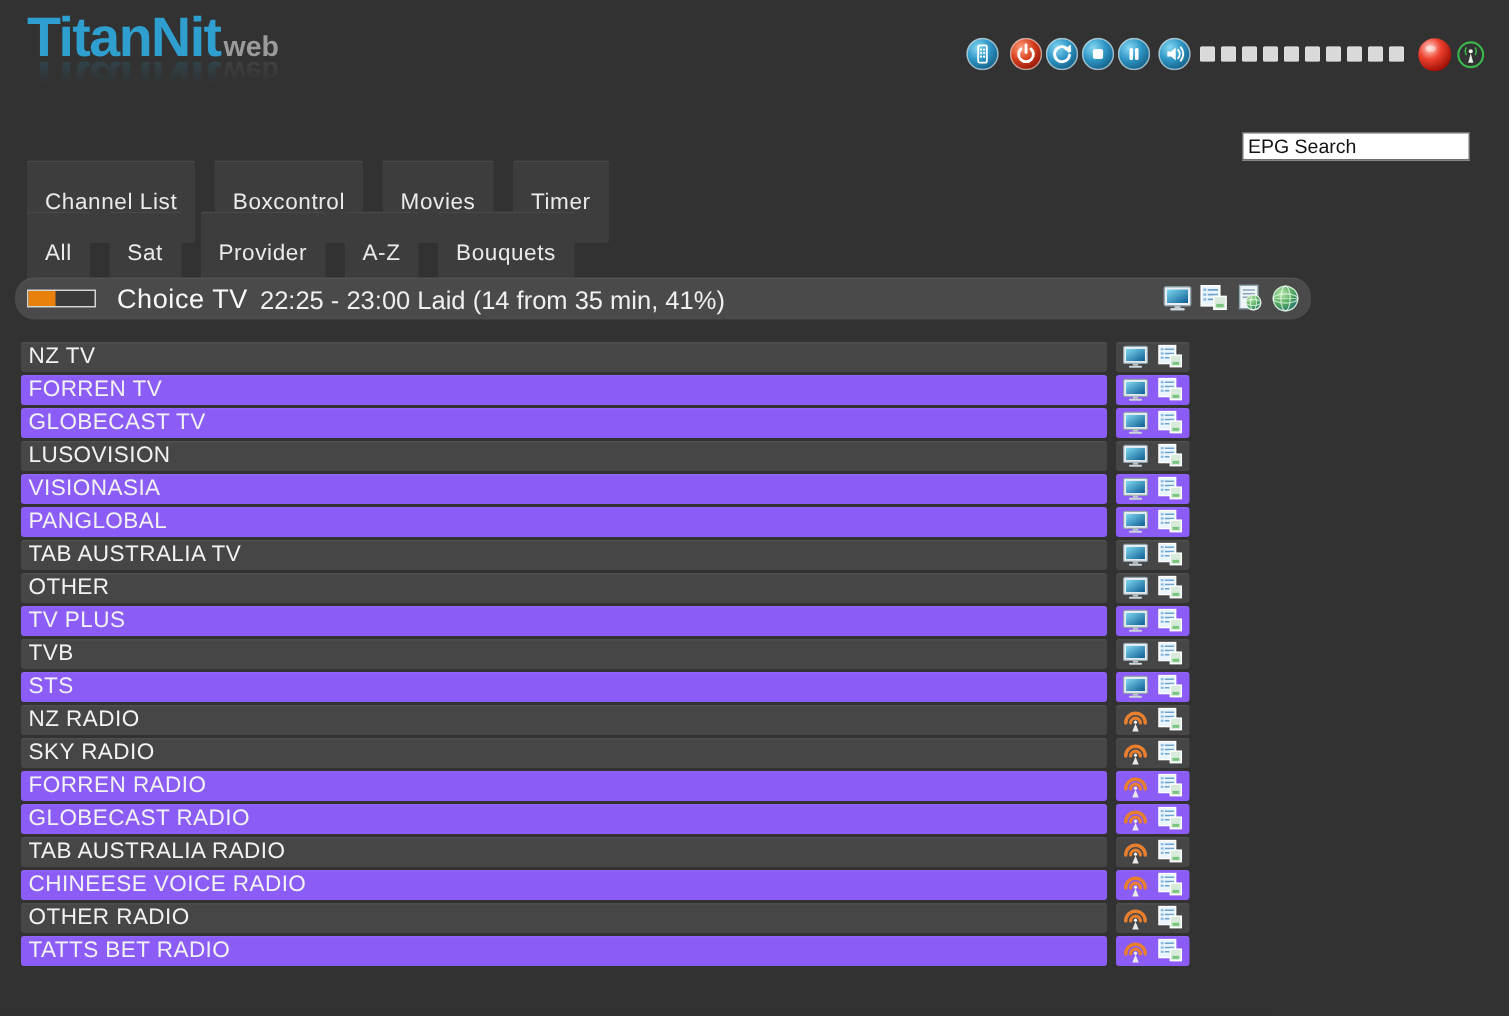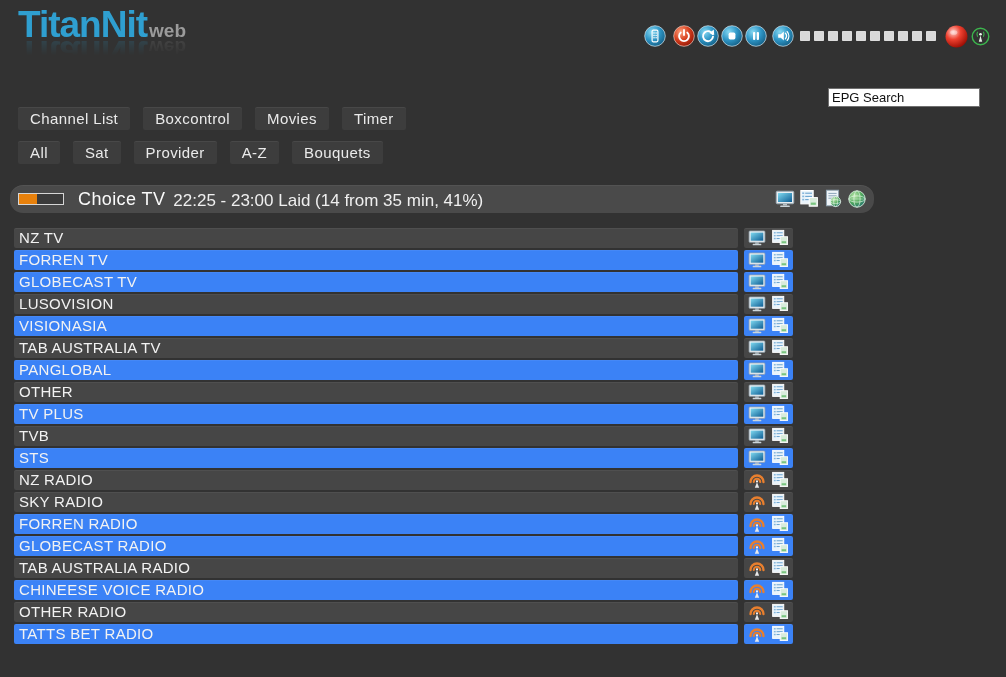--- a/index.html
+++ b/index.html
@@ -30,21 +30,21 @@
 
   
   .search{position:absolute;left:828px;top:88px;width:152px;height:19px;box-sizing:border-box;
           background:#ffffff;color:#111;border:1px solid #6f6f6f;font-size:13px;
           font-family:"Liberation Sans",sans-serif;padding:0 3px;outline:none;}
 
   
   .nav-primary{position:absolute;left:18px;top:107px;display:flex;gap:13px;}
   .nav-filters{position:absolute;left:18px;top:141px;display:flex;gap:13px;}
   .btn{background:#3d3d3d;color:#eaeaea;border:0;border-radius:2px;font-size:15px;
-       font-family:"Liberation Sans",sans-serif;padding:2px 12px;line-height:19px;
+       font-family:"Liberation Sans",sans-serif;padding:18px 12px;line-height:19px;
        letter-spacing:.4px;cursor:pointer;box-shadow:inset 0 1px 0 rgba(255,255,255,.06);}
 
   
   .now-playing{position:absolute;left:10px;top:185px;width:864px;height:28px;background:#4a4a4a;
                border-radius:13px;box-shadow:inset 0 1px 0 rgba(255,255,255,.05);}
   .progress{position:absolute;left:8px;top:8px;width:46px;height:12px;border:1px solid #d6d6d6;
             background:#3b3b3b;box-sizing:border-box;}
   .progress-fill{height:100%;background:#e8810c;}
   .np-text{position:absolute;left:68px;top:0;height:28px;display:flex;align-items:center;gap:8px;}
   .np-title{font-size:18px;color:#fafafa;letter-spacing:.4px;}
@@ -56,21 +56,21 @@
   .channel-list{position:absolute;left:14px;top:228px;}
   .chrow{display:flex;height:20px;margin-bottom:2px;}
   .chname{width:724px;box-sizing:border-box;padding-left:5px;line-height:20px;font-size:15px;
           color:#f2f2f2;letter-spacing:.3px;border-radius:2px;cursor:pointer;overflow:hidden;
           box-shadow:inset 0 1px 0 rgba(255,255,255,.05);}
   .chspacer{width:6px;}
   .chicons{width:49px;display:flex;align-items:center;justify-content:center;gap:5px;
            border-radius:2px;box-shadow:inset 0 1px 0 rgba(255,255,255,.05);}
   .chicons svg{display:block;cursor:pointer;}
   .odd .chname,.odd .chicons{background:#464646;}
-  .even .chname,.even .chicons{background:#3b82f6;}
+  .even .chname,.even .chicons{background:#8b5cf6;}
 </style>
 </head>
 <body>
 
 <div class="page">
 
   <div class="logo">
     <div class="logo-line"><span class="logo-main">TitanNit</span><span class="logo-suffix">web</span></div>
     <div class="logo-line logo-reflection"><span class="logo-main">TitanNit</span><span class="logo-suffix">web</span></div>
   </div>
@@ -208,34 +208,34 @@
         <div class="chspacer"></div>
         <div class="chicons">
           <svg width="18" height="18">
             <use href="#sym-tv"></use>
           </svg>
           <svg width="18" height="18">
             <use href="#sym-epg"></use>
           </svg>
         </div>
       </div>
+      <div class="chrow even">
+        <div class="chname">PANGLOBAL</div>
+        <div class="chspacer"></div>
+        <div class="chicons">
+          <svg width="18" height="18">
+            <use href="#sym-tv"></use>
+          </svg>
+          <svg width="18" height="18">
+            <use href="#sym-epg"></use>
+          </svg>
+        </div>
+      </div>
       <div class="chrow odd">
         <div class="chname">TAB AUSTRALIA TV</div>
-        <div class="chspacer"></div>
-        <div class="chicons">
-          <svg width="18" height="18">
-            <use href="#sym-tv"></use>
-          </svg>
-          <svg width="18" height="18">
-            <use href="#sym-epg"></use>
-          </svg>
-        </div>
-      </div>
-      <div class="chrow even">
-        <div class="chname">PANGLOBAL</div>
         <div class="chspacer"></div>
         <div class="chicons">
           <svg width="18" height="18">
             <use href="#sym-tv"></use>
           </svg>
           <svg width="18" height="18">
             <use href="#sym-epg"></use>
           </svg>
         </div>
       </div>

